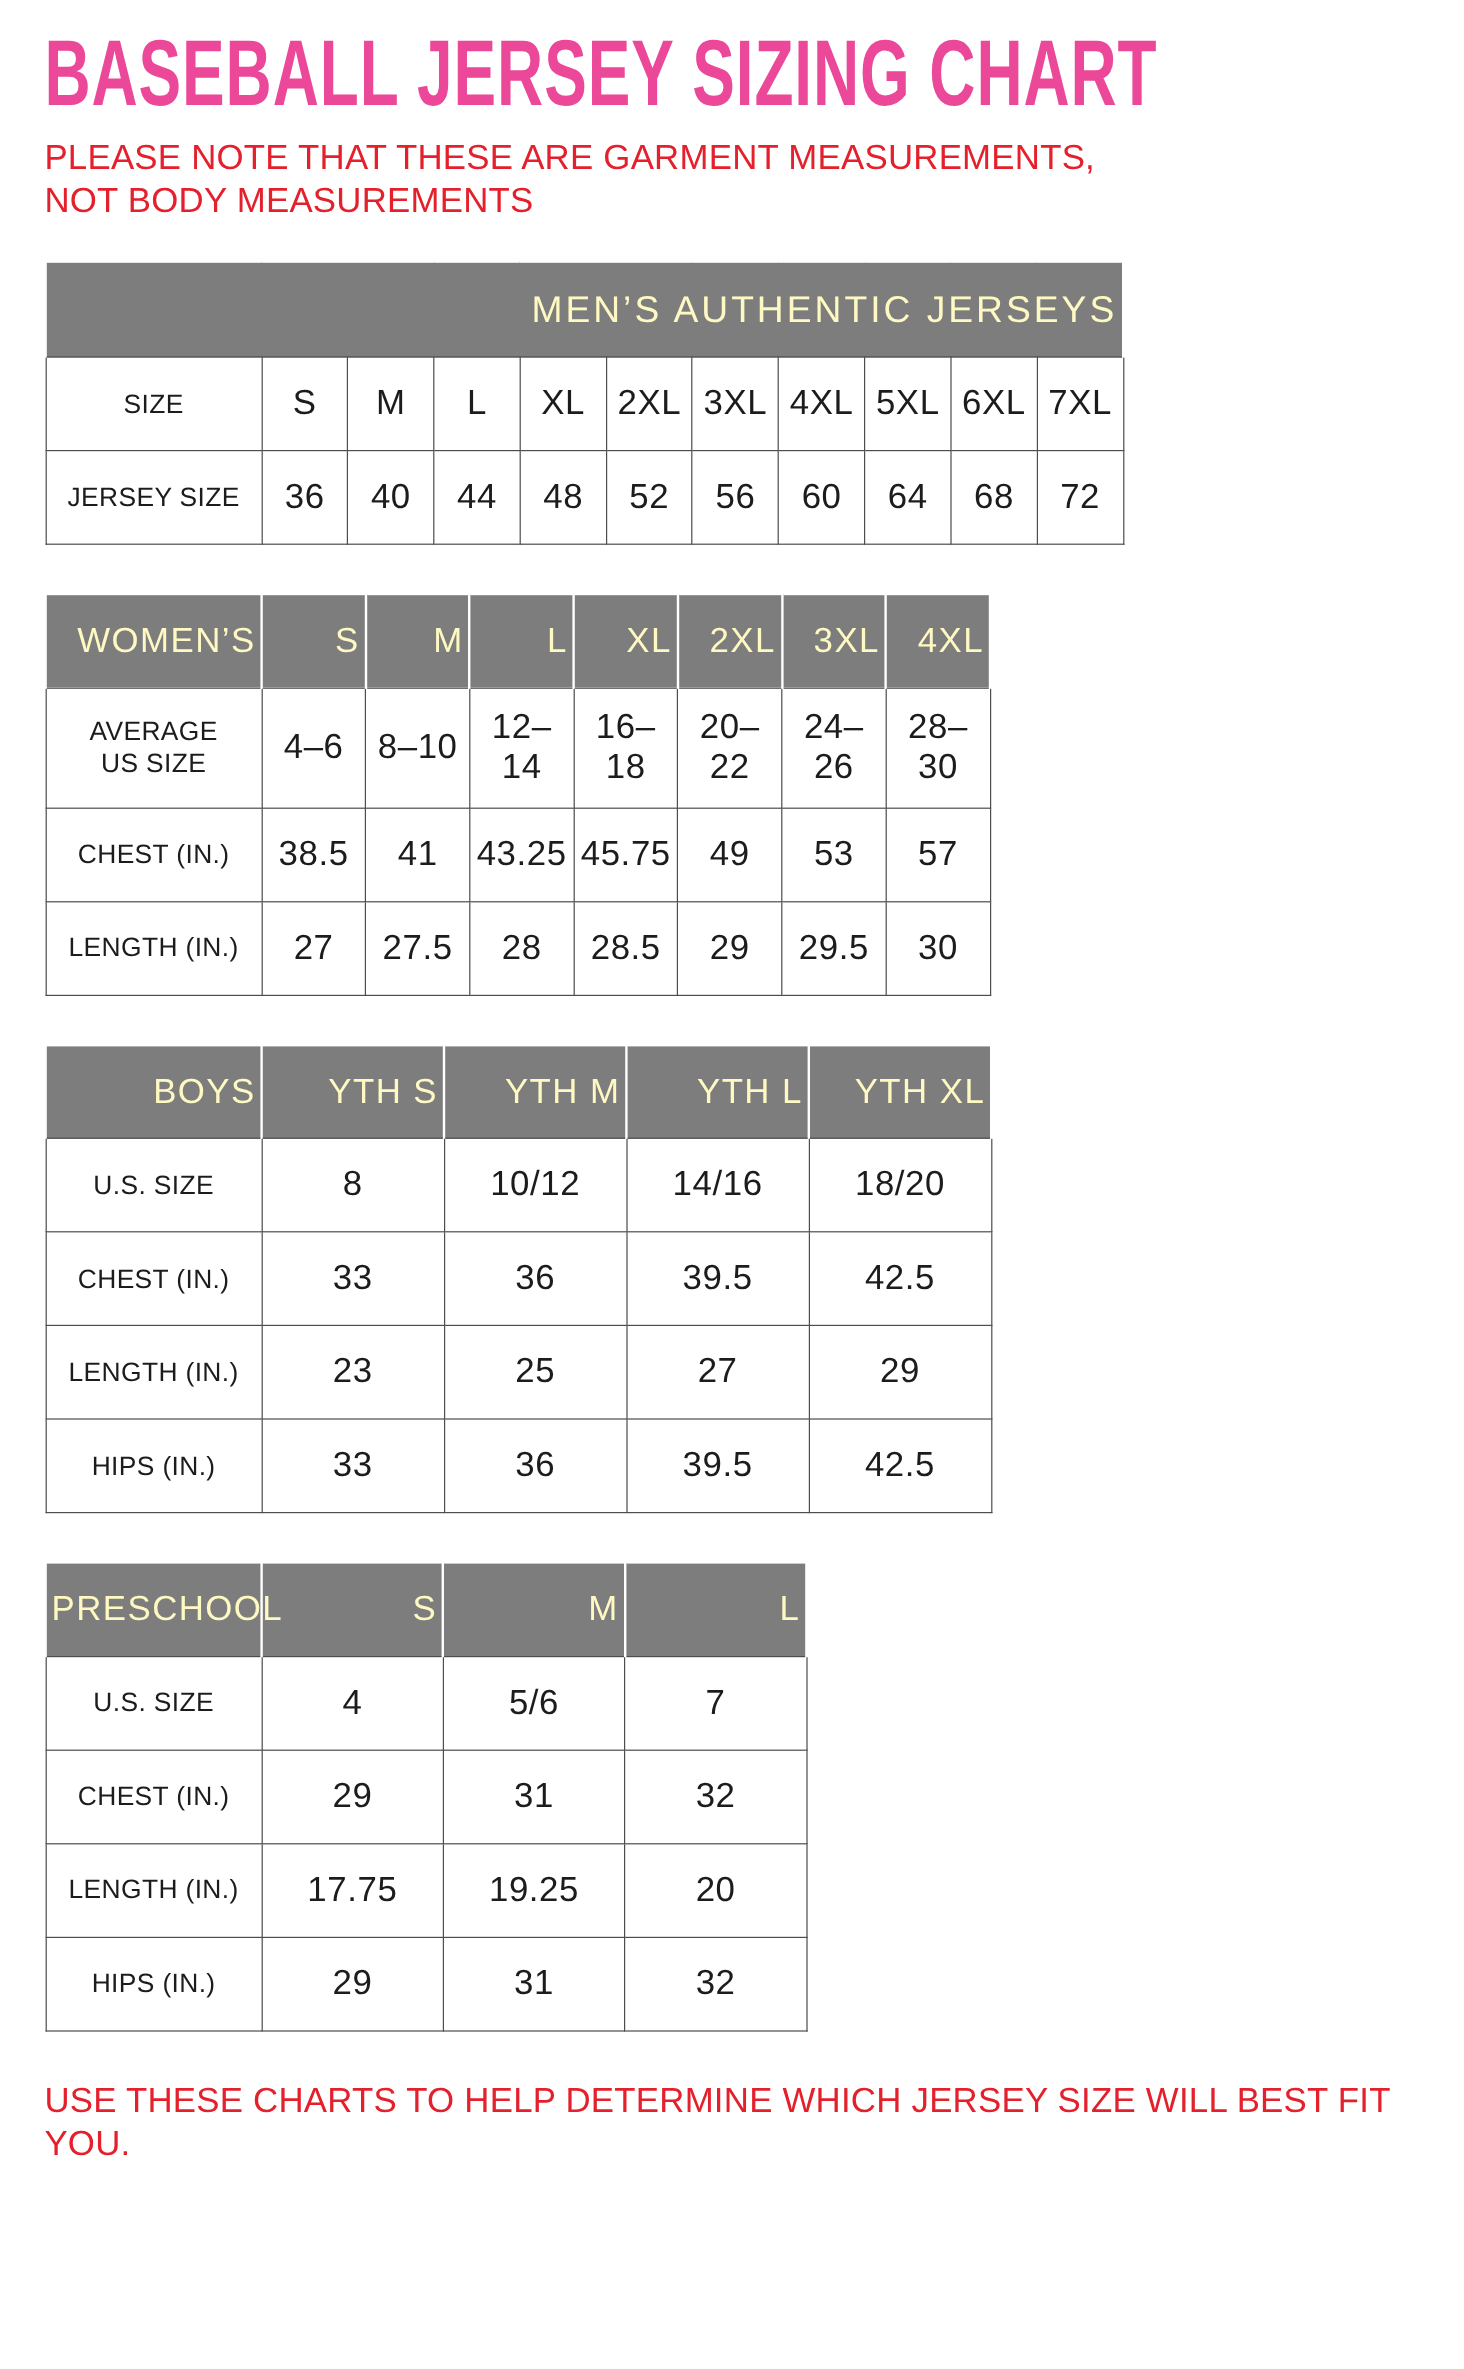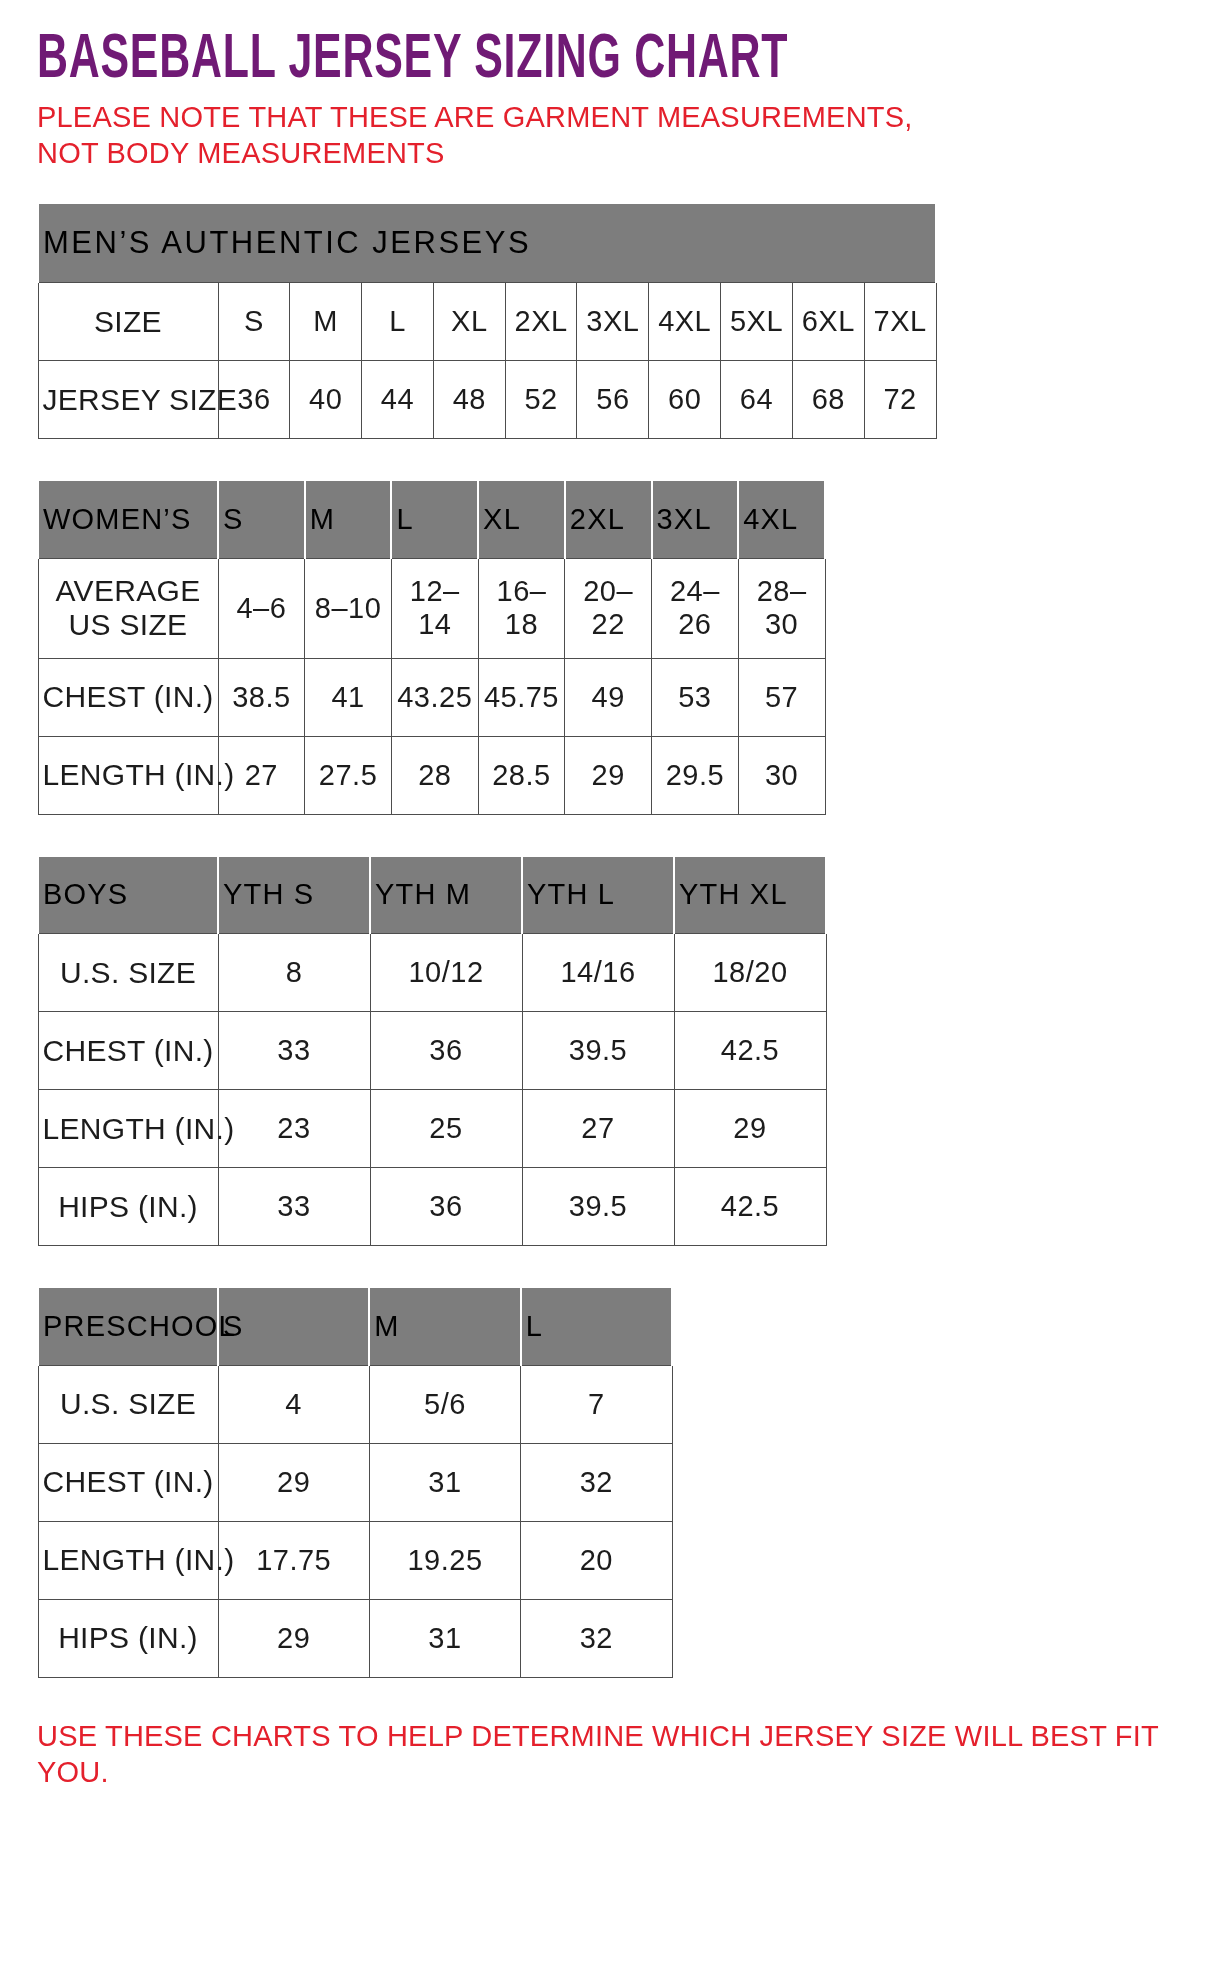--- a/index.html
+++ b/index.html
@@ -9,24 +9,24 @@
     color: var(--text-black, #1c1c1c);
   }
   .page {
     width: 1220px;
     min-height: 1974px;
     padding: 24px 37px 8px 37px;
     background: #ffffff;
   }
   .title {
     margin: 0 0 12px 0;
-    font-size: 58px;
+    font-size: 72px;
     font-weight: bold;
     line-height: 1.08;
-    color: #701a75;
+    color: #ec4899;
     white-space: nowrap;
   }
   .title .condense {
     display: inline-block;
     transform: scale(0.74, 1.08);
     transform-origin: left center;
     letter-spacing: 1px;
   }
   .note {
     margin: 0 0 30px 0;
@@ -36,48 +36,48 @@
     color: var(--accent-red, #e4202c);
     letter-spacing: 0.2px;
   }
   table.sz {
     border-collapse: collapse;
     table-layout: fixed;
     margin: 0 0 40px 0;
   }
   .sz th {
     background: var(--header-gray, #7d7d7d);
-    color: #000000;
+    color: #fef9c3;
     font-weight: normal;
     font-size: 29px;
     letter-spacing: 1.2px;
     border: 2px solid #ffffff;
     border-bottom: 1px solid var(--border-gray, #4d4d4d);
     height: 78px;
     padding: 4px;
-    text-align: left;
+    text-align: right;
     vertical-align: middle;
   }
   .sz th.table-title {
     font-size: 31px;
     letter-spacing: 2.5px;
     height: 80px;
   }
   .sz td {
     border: 1px solid var(--border-gray, #4d4d4d);
     height: 78px;
     padding: 4px;
     text-align: center;
     vertical-align: middle;
     font-size: 29px;
     letter-spacing: 0.5px;
     background: #ffffff;
   }
   .sz td.row-label {
-    font-size: 30px;
+    font-size: 22px;
     letter-spacing: 0.3px;
     white-space: nowrap;
   }
   .t-mens { width: 900px; }
   .t-womens { width: 789px; }
   .t-boys { width: 790px; }
   .t-preschool { width: 636px; }
   col.label-col { width: 180px; }
   .t-womens tbody tr:first-child td { height: 100px; }
   .footer-note {

